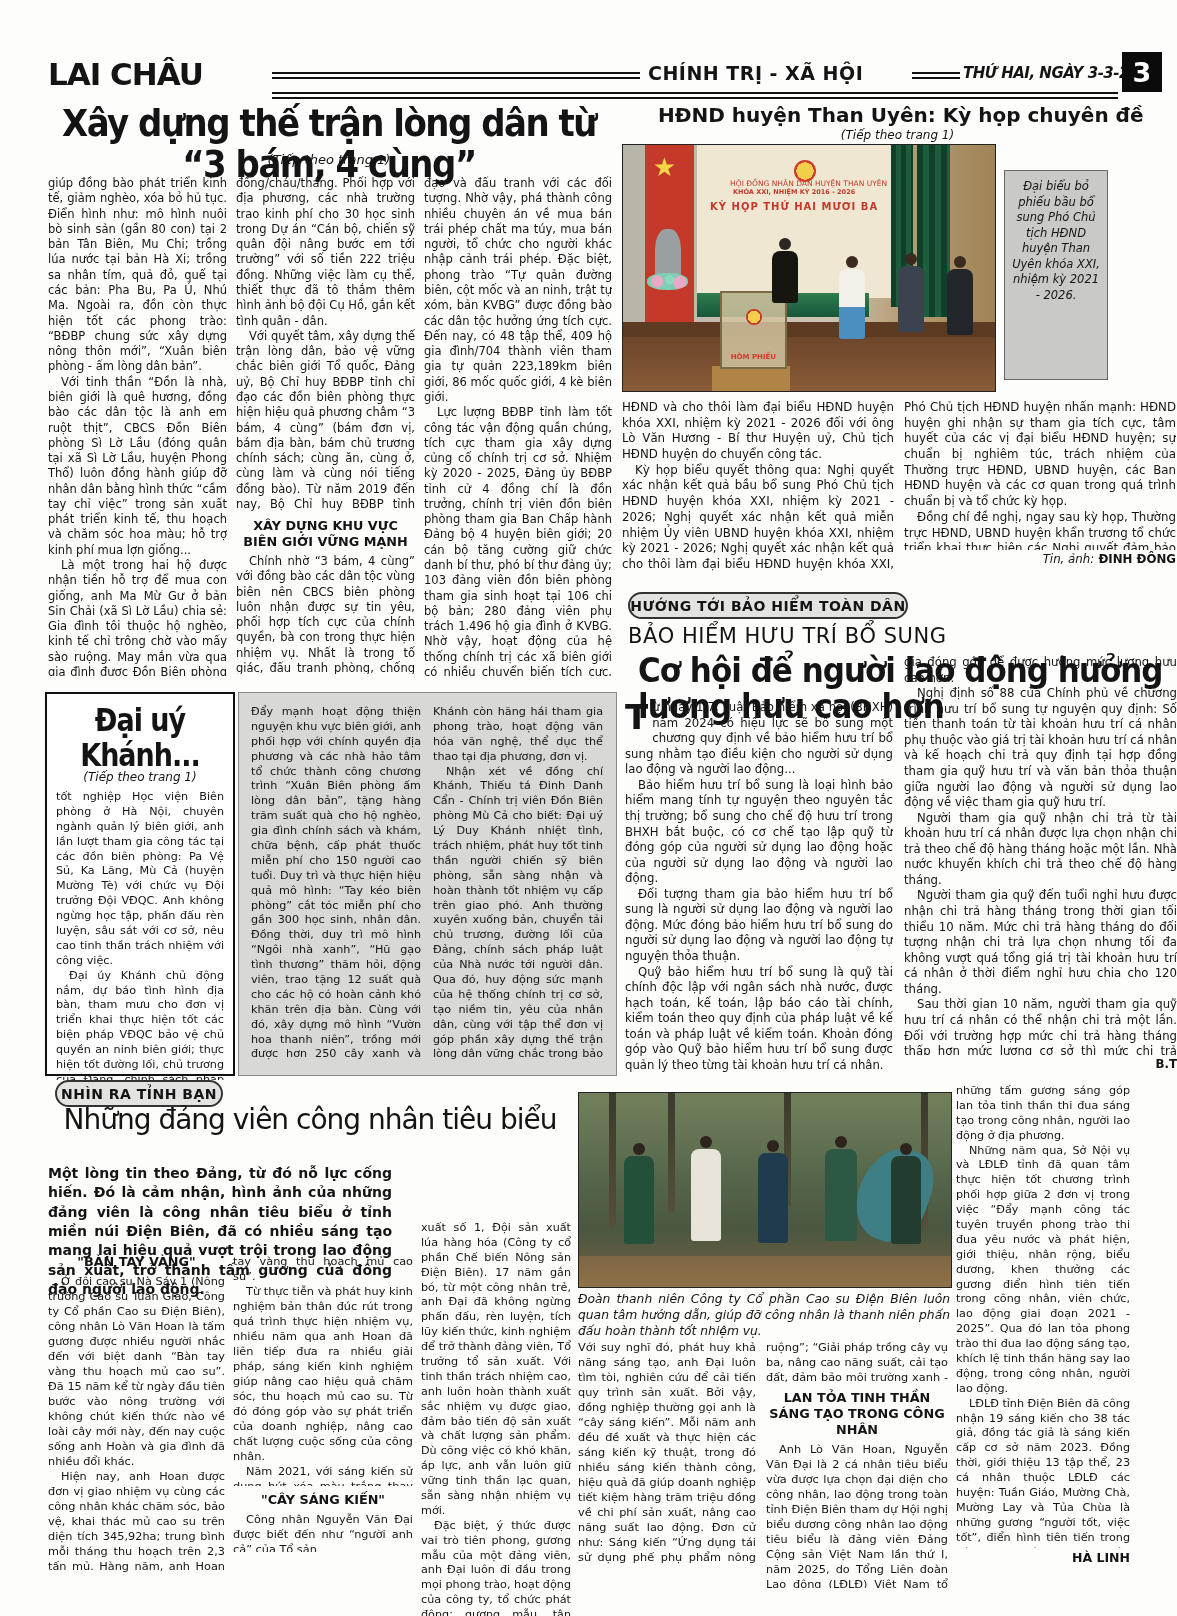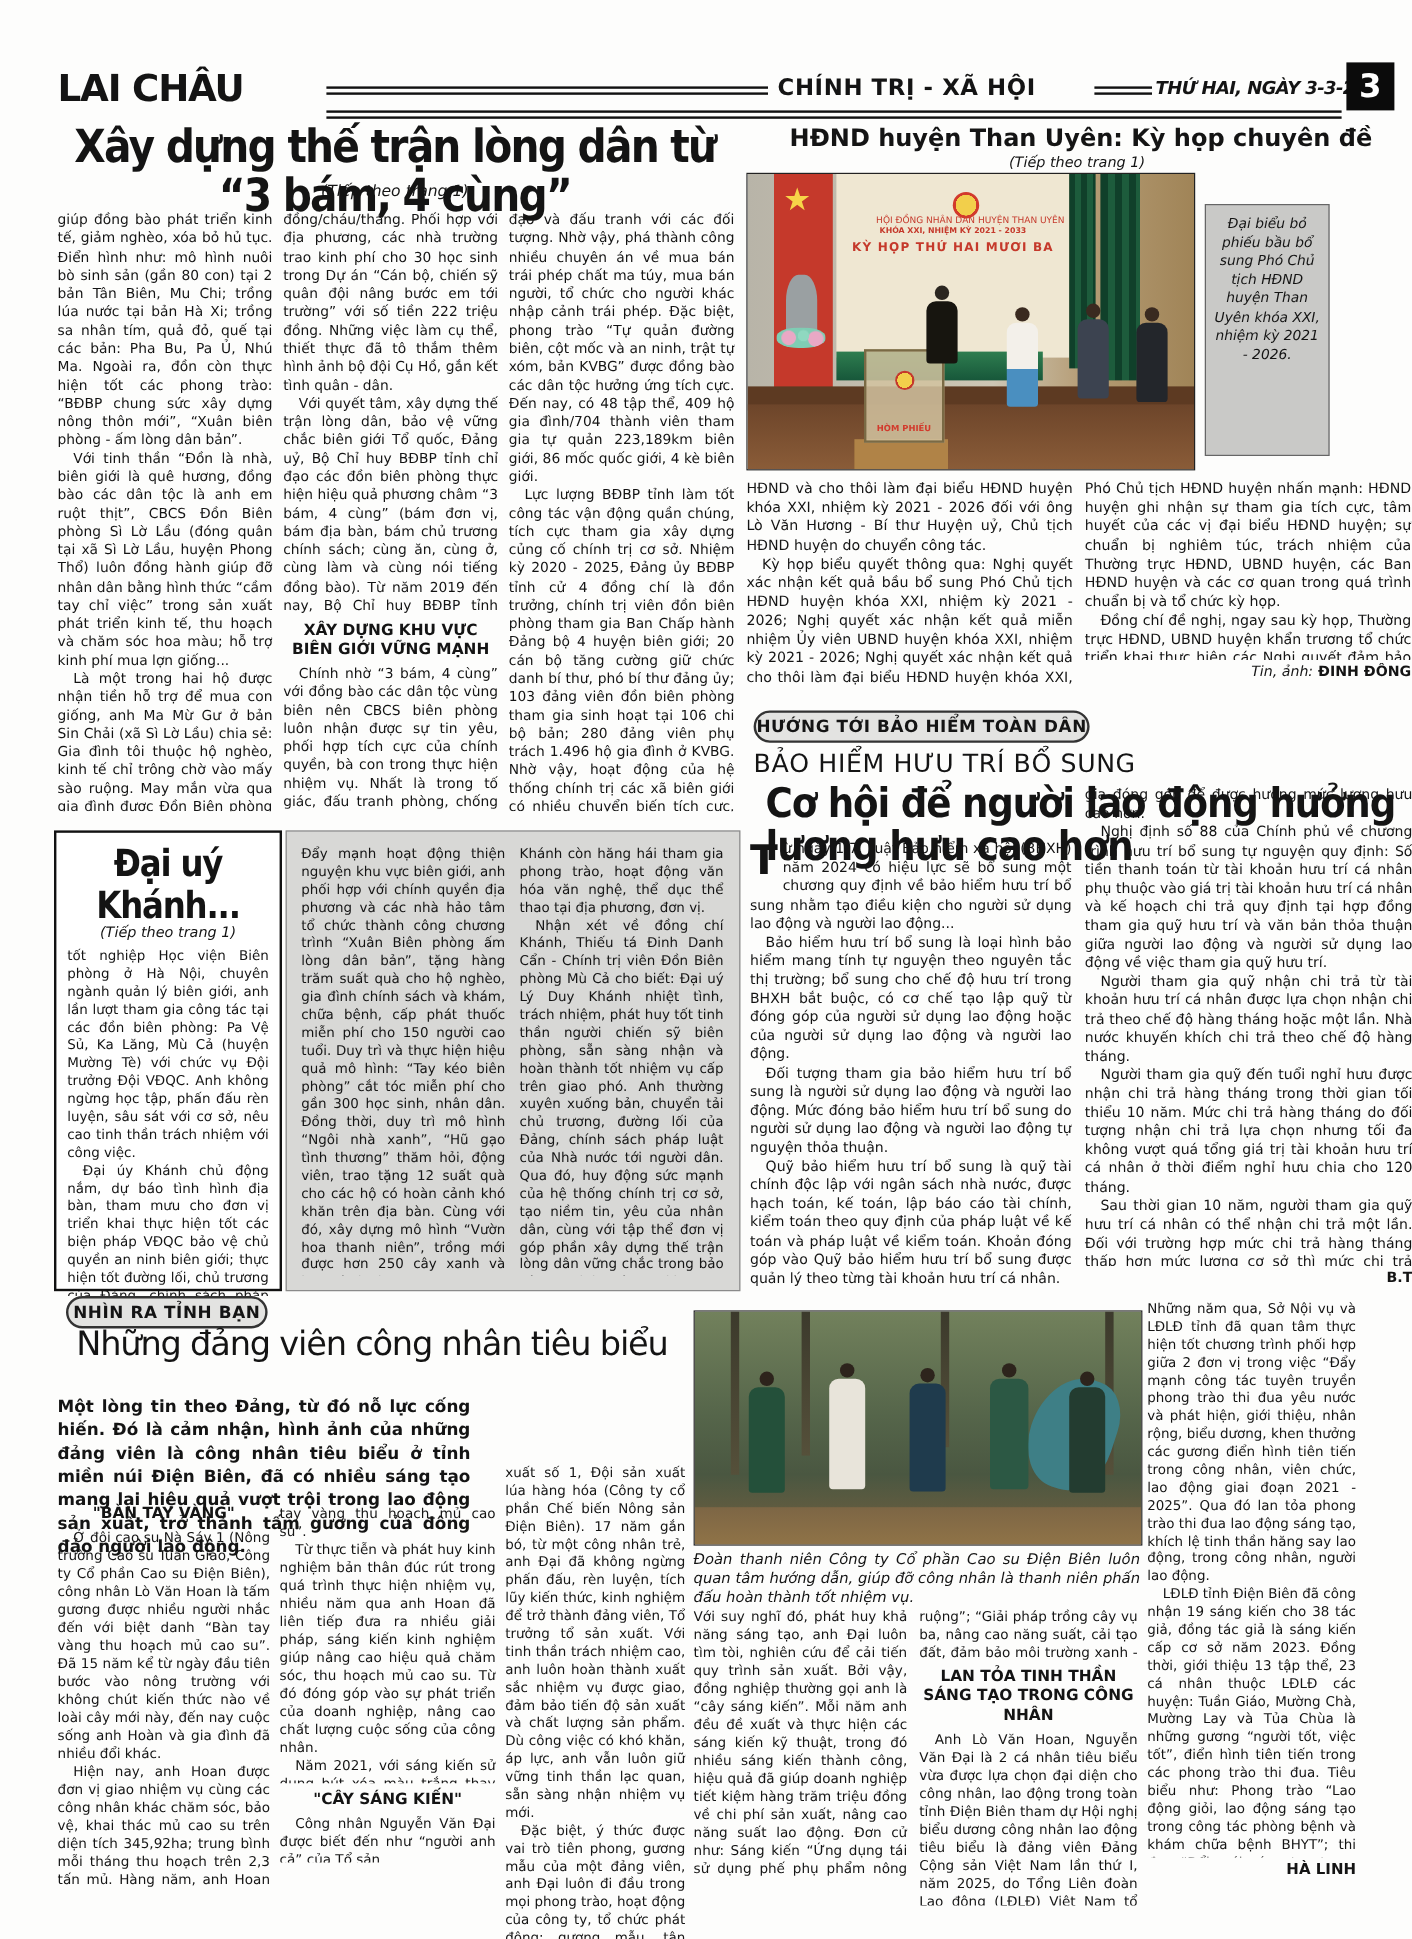--- a/index.html
+++ b/index.html
@@ -108,21 +108,21 @@
   <div class="abs contnote" style="left:625px;top:128px;width:545px;font-size:12px;">(Tiếp theo trang 1)</div>
 
   <div class="abs photo" style="left:622px;top:144px;width:372px;height:246px;">
     <div class="p1-wall"></div>
     <div class="p1-banner"></div>
     <div class="p1-star">★</div>
     <div class="p1-statue"></div>
     <div class="p1-flowers"></div>
     <div class="p1-backdrop">
       <div class="p1-red1">HỘI ĐỒNG NHÂN DÂN HUYỆN THAN UYÊN</div>
-      <div class="p1-red2">KHÓA XXI, NHIỆM KỲ 2021 - 2033</div>
+      <div class="p1-red2">KHÓA XXI, NHIỆM KỲ 2016 - 2026</div>
       <div class="p1-red3">KỲ HỌP THỨ HAI MƯƠI BA</div>
     </div>
     <div class="p1-emblem"></div>
     <div class="p1-curtain2"></div>
     <div class="p1-curtain"></div>
     <div class="p1-table"></div>
     <div class="p1-steps"></div>
     <div class="p1-floor"></div>
     <div class="p1-pedestal"></div>
     <div class="p1-box">
@@ -274,19 +274,20 @@
         <p>ruộng”; “Giải pháp trồng cây vụ ba, nâng cao năng suất, cải tạo đất, đảm bảo môi trường xanh - sạch - đẹp”...</p>
       </div>
     <div class="colsub">LAN TỎA TINH THẦN SÁNG TẠO TRONG CÔNG NHÂN</div>
     <div class="col" style="height:146px;font-size:11.3px;">
         <p>Anh Lò Văn Hoan, Nguyễn Văn Đại là 2 cá nhân tiêu biểu vừa được lựa chọn đại diện cho công nhân, lao động trong toàn tỉnh Điện Biên tham dự Hội nghị biểu dương công nhân lao động tiêu biểu là đảng viên Đảng Cộng sản Việt Nam lần thứ I, năm 2025, do Tổng Liên đoàn Lao động (LĐLĐ) Việt Nam tổ chức tại Hà Nội. Đây đồng thời là</p>
       </div>
   </div>
 
   <div class="abs" style="left:956px;top:1084px;width:174px;">
     <div class="col cont" style="height:464px;font-size:11.2px;">
+        <p>những tấm gương sáng góp lan tỏa tinh thần thi đua sáng tạo trong công nhân, người lao động ở địa phương.</p>
         <p>Những năm qua, Sở Nội vụ và LĐLĐ tỉnh đã quan tâm thực hiện tốt chương trình phối hợp giữa 2 đơn vị trong việc “Đẩy mạnh công tác tuyên truyền phong trào thi đua yêu nước và phát hiện, giới thiệu, nhân rộng, biểu dương, khen thưởng các gương điển hình tiên tiến trong công nhân, viên chức, lao động giai đoạn 2021 - 2025”. Qua đó lan tỏa phong trào thi đua lao động sáng tạo, khích lệ tinh thần hăng say lao động, trong công nhân, người lao động.</p>
         <p>LĐLĐ tỉnh Điện Biên đã công nhận 19 sáng kiến cho 38 tác giả, đồng tác giả là sáng kiến cấp cơ sở năm 2023. Đồng thời, giới thiệu 13 tập thể, 23 cá nhân thuộc LĐLĐ các huyện: Tuần Giáo, Mường Chà, Mường Lay và Tủa Chùa là những gương “người tốt, việc tốt”, điển hình tiên tiến trong các phong trào thi đua. Tiêu biểu như: Phong trào “Lao động giỏi, lao động sáng tạo trong công tác phòng bệnh và khám chữa bệnh BHYT”; thi đua “Đổi mới sáng tạo trong công tác nâng cao chất lượng dạy và học đáp ứng chương trình giáo dục phổ thông”; phong trào “Xanh - sạch - đẹp, bảo đảm an toàn vệ sinh lao động”; thi đua “Giỏi việc nước, đảm việc nhà”; “Cả nước chung tay vì người nghèo - Không để ai bị bỏ lại phía sau”...</p>
       </div>
     <div class="byline" style="font-size:12.5px;">HÀ LINH</div>
   </div>
 
 </div>
 
 </body></html>

